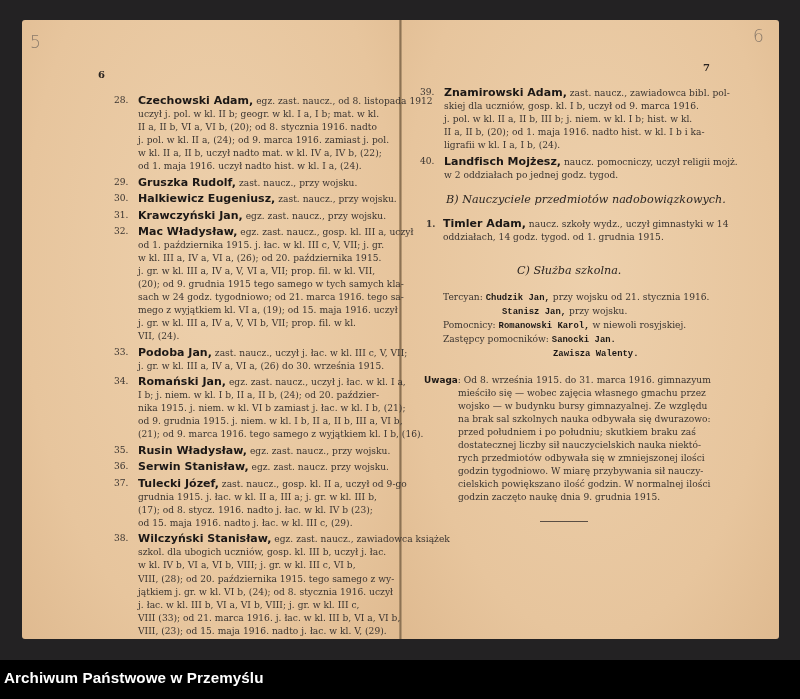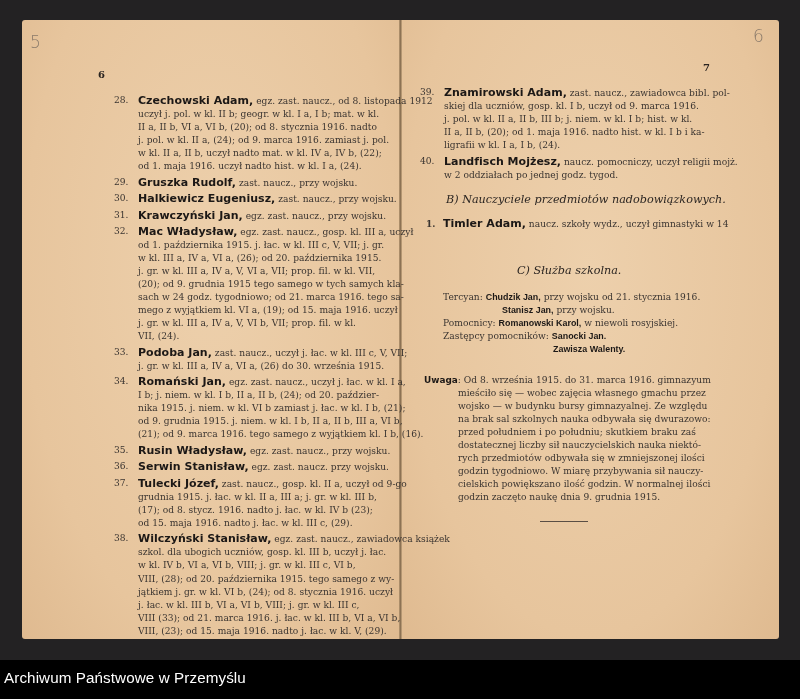--- a/index.html
+++ b/index.html
@@ -44,34 +44,34 @@
     font-weight:bold; color:#1c1816; font-size:11px;
   }
   .entry .line { display:block; white-space:nowrap; }
   .entry + .entry { margin-top:2.4px; }
   .section-title {
     position:absolute; font-style:italic; font-size:11.2px; color:#2c2622;
     font-family:"DejaVu Serif", serif; white-space:nowrap;
   }
   .staff-row { white-space:nowrap; }
   .staff-row .bold {
-    font-family:Liberation Sans, sans-serif; font-weight:bold; color:#1c1816; font-size:8.9px;
+    font-family:Liberation Mono, monospace; font-weight:bold; color:#1c1816; font-size:8.9px;
   }
   .note-label {
     font-family:"DejaVu Sans", "Liberation Sans", sans-serif; font-weight:bold; color:#1c1816; font-size:8.9px;
   }
   .rule {
     position:absolute; left:540px; top:521px; width:48px; height:1px; background:#5a4e44;
   }
   .caption-bar {
     position:absolute; left:0; top:660px; width:800px; height:39px; background:#000;
   }
   .caption {
     position:absolute; left:4px; top:669px; color:#ffffff;
-    font-family:"Liberation Sans", "DejaVu Sans", sans-serif; font-weight:normal; font-size:15.2px;
+    font-family:"Liberation Sans", "DejaVu Sans", sans-serif; font-weight:bold; font-size:15.2px;
     letter-spacing:0.1px; white-space:nowrap;text-align:right;
   }
 </style>
 </head>
 <body>
 
 <div class="scan-area"></div>
 
 <div class="page page-left"></div>
 <div class="page page-right"></div>
@@ -184,20 +184,21 @@
     <span class="line">w 2 oddziałach po jednej godz. tygod.</span>
   </div>
 </div>
 
 <div class="section-title" style="left:446px; top:193px;">B) Nauczyciele przedmiotów nadobowiązkowych.</div>
 
 <div class="entries" style="left:426px; top:217px; width:300px;">
   <div class="entry" style="padding-left:17px;">
     <span class="num" style="font-weight:bold;">1.</span>
     <span class="line"><span class="name">Timler Adam,</span><span> naucz. szkoły wydz., uczył gimnastyki w 14</span></span>
+    <span class="line">oddziałach, 14 godz. tygod. od 1. grudnia 1915.</span>
   </div>
 </div>
 
 <div class="section-title" style="left:517px; top:264px;">C) Służba szkolna.</div>
 
 <div class="entries" style="left:443px; top:291px; width:300px;">
   <div class="staff-row">
     <span>Tercyan:</span>
     <span class="bold">Chudzik Jan,</span><span> przy wojsku od 21. stycznia 1916.</span>
   </div>

